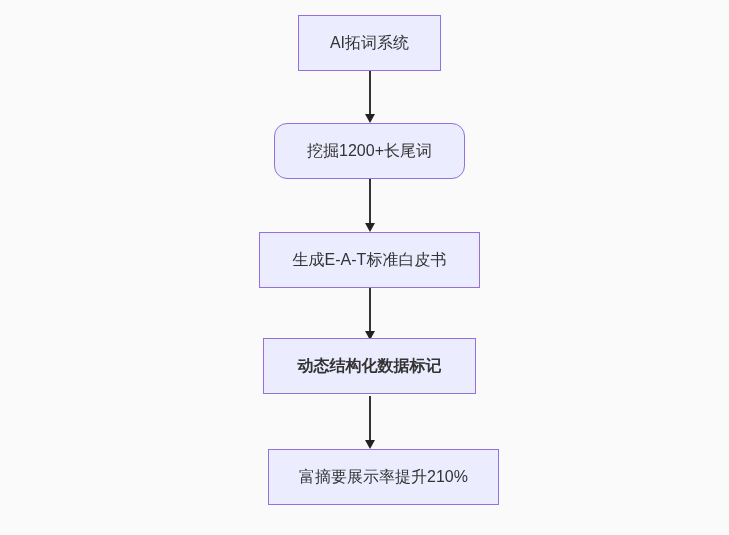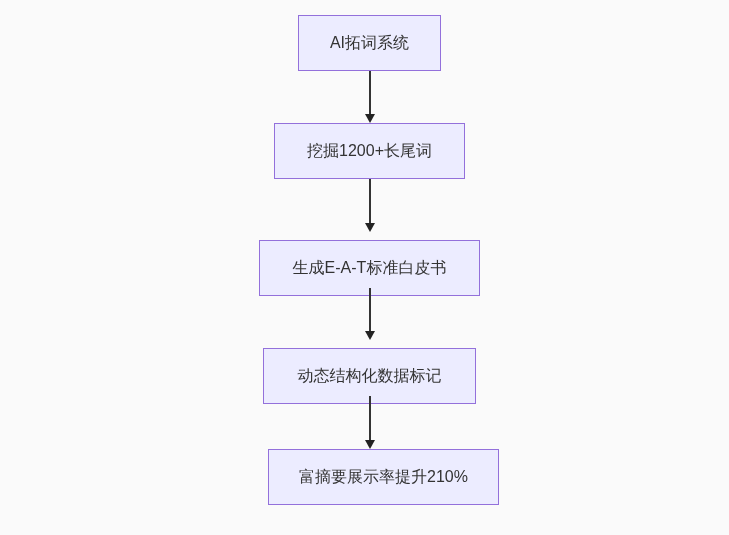--- a/index.html
+++ b/index.html
@@ -24,23 +24,23 @@
     color: var(--node-text, #333333);
     display: flex;
     align-items: center;
     justify-content: center;
     font-size: 16px;
     line-height: 1.2;
     white-space: nowrap;
     text-align: left;
   }
   .n1 { left: 298px; top: 15px;  width: 143px; }
-  .n2 { left: 274px; top: 123px; width: 191px; }
-  .n3 { left: 259px; top: 240px; width: 221px; }
-  .n4 { left: 263px; top: 348px; width: 213px; }
+  .n2 { left: 274px; top: 123px; width: 191px; border-radius: 13px; }
+  .n3 { left: 259px; top: 232px; width: 221px; }
+  .n4 { left: 263px; top: 338px; width: 213px; font-weight: bold; }
   .n5 { left: 268px; top: 449px; width: 231px; }
 
   .edge {
     position: absolute;
     left: 365px; 
     width: 10px;
     display: flex;
     flex-direction: column;
     align-items: center;
   }

